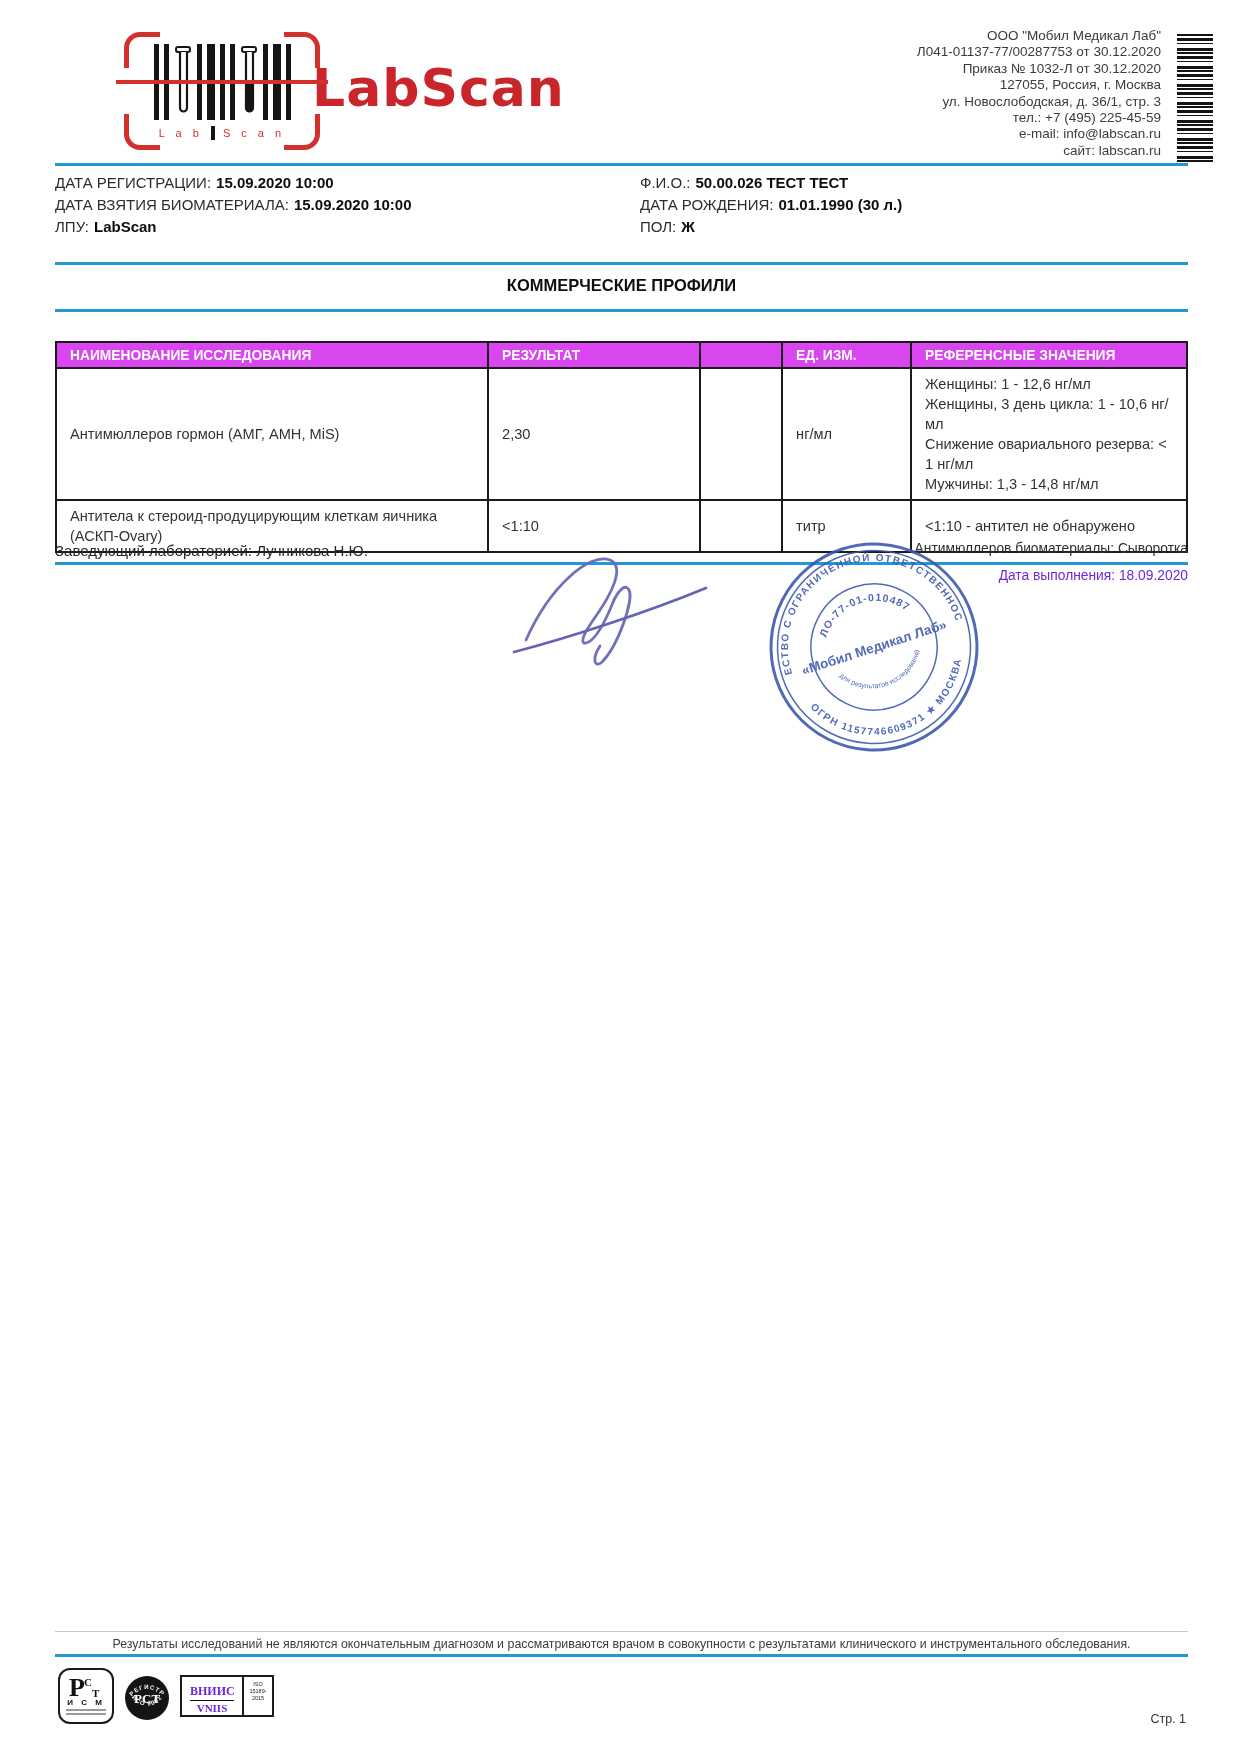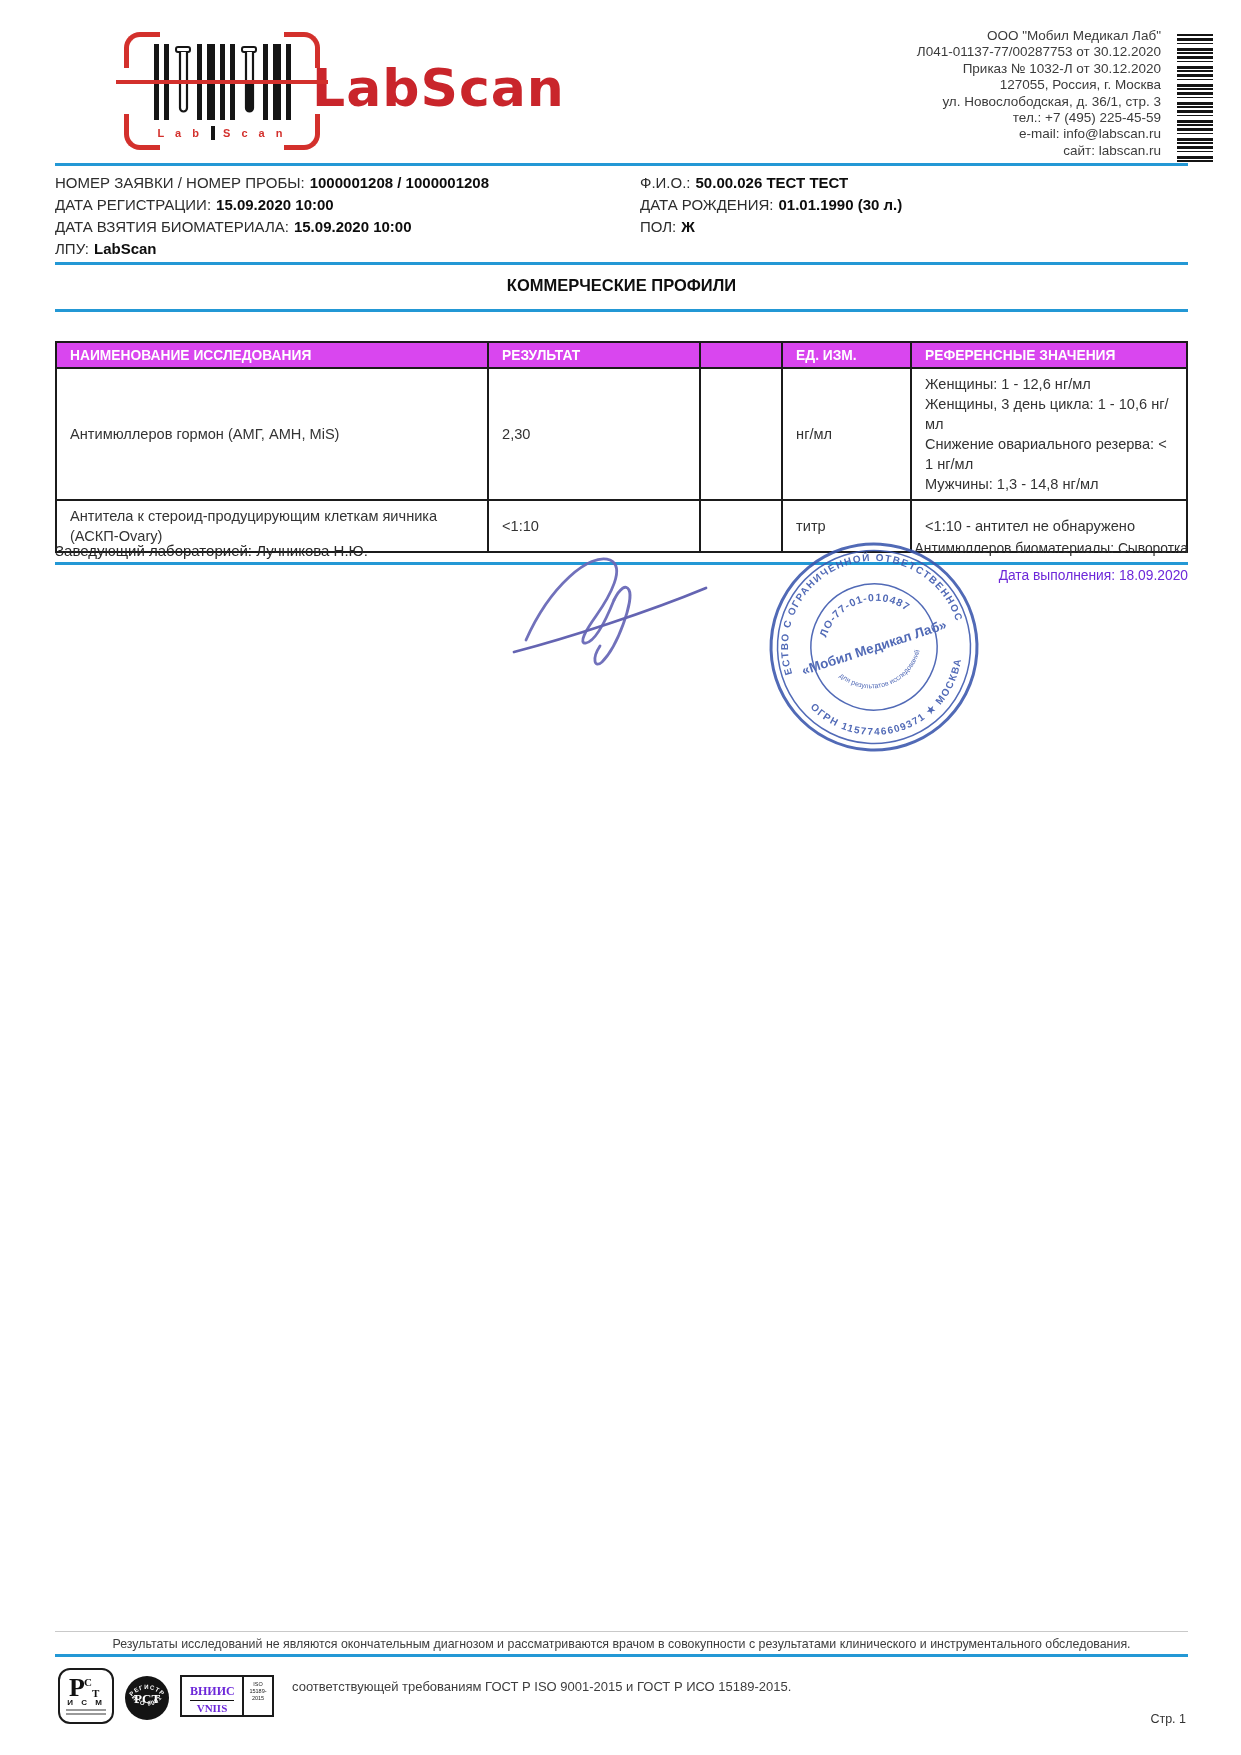--- a/index.html
+++ b/index.html
@@ -19,21 +19,21 @@
   .lc.tr { top:-10px; right:-14px; border-left:none; border-bottom:none; border-top-right-radius:16px; }
   .lc.bl { bottom:-10px; left:-14px; border-right:none; border-top:none; border-bottom-left-radius:16px; }
   .lc.br { bottom:-10px; right:-14px; border-left:none; border-top:none; border-bottom-right-radius:16px; }
   .bars { position:absolute; left:6px; right:6px; top:2px; height:76px;
           display:flex; gap:5px; justify-content:center; align-items:stretch; }
   .bar { width:5px; background:#151515; }
   .bar.w2 { width:8px; }
   .strike { position:absolute; left:-22px; right:-22px; top:38px; height:4px; background:#d3302c; z-index:3; }
   .logo-caption { position:absolute; bottom:0; left:0; right:0; display:flex; gap:8px;
                   justify-content:center; align-items:center;
-                  font-size:11px; font-weight:bold; color:#d3302c; letter-spacing:4px; }
+                  font-size:11px; font-weight:normal; color:#d3302c; letter-spacing:4px; }
   .capbar { width:4px; height:14px; background:#151515; }
   .labscan-title { position:absolute; left:312px; top:58px; font-family:"DejaVu Sans", sans-serif;
                    font-weight:bold; font-size:52px; color:#c9252b; letter-spacing:1px; }
 
   .company-info { position:absolute; top:28px; right:80px; width:520px;
                   text-align:right; font-size:13.5px; line-height:16.4px; color:#3b3b3b; }
   .v-barcode { position:absolute; top:34px; right:28px; width:36px; height:128px;
     background:repeating-linear-gradient(to bottom,
       #141414 0 2px, #fff 2px 4px, #141414 4px 7px, #fff 7px 9px,
       #141414 9px 10px, #fff 10px 14px, #141414 14px 17px, #fff 17px 18px); }
@@ -132,23 +132,20 @@
     <div>ул. Новослободская, д. 36/1, стр. 3</div>
     <div>тел.: +7 (495) 225-45-59</div>
     <div>e-mail: info@labscan.ru</div>
     <div>сайт: labscan.ru</div>
   </div>
   <div class="v-barcode"></div>
 
   <div class="hr-blue" style="top:163px"></div>
 
   <div class="patient-left">
-    <div class="pline">
-      <span>НОМЕР ЗАЯВКИ / НОМЕР ПРОБЫ:</span><b>1000001208 / 1000001208</b>
-    </div>
     <div class="pline">
       <span>ДАТА РЕГИСТРАЦИИ:</span><b>15.09.2020 10:00</b>
     </div>
     <div class="pline">
       <span>ДАТА ВЗЯТИЯ БИОМАТЕРИАЛА:</span><b>15.09.2020 10:00</b>
     </div>
     <div class="pline">
       <span>ЛПУ:</span><b>LabScan</b>
     </div>
   </div>
@@ -282,17 +279,16 @@
     <div class="mark3">
       <div class="vn">
         <div class="ru">ВНИИС</div>
         <div class="en">VNIIS</div>
       </div>
       <div class="iso">ISO 15189-2015</div>
     </div>
   </div>
 
   <div class="quality">
-    <div>соответствующей требованиям ГОСТ Р ISO 9001-2015 и ГОСТ Р ИСО 15189-2015.</div>
   </div>
 
   <div class="page-num">Стр. 1</div>
 </div>
 
 </body></html>

